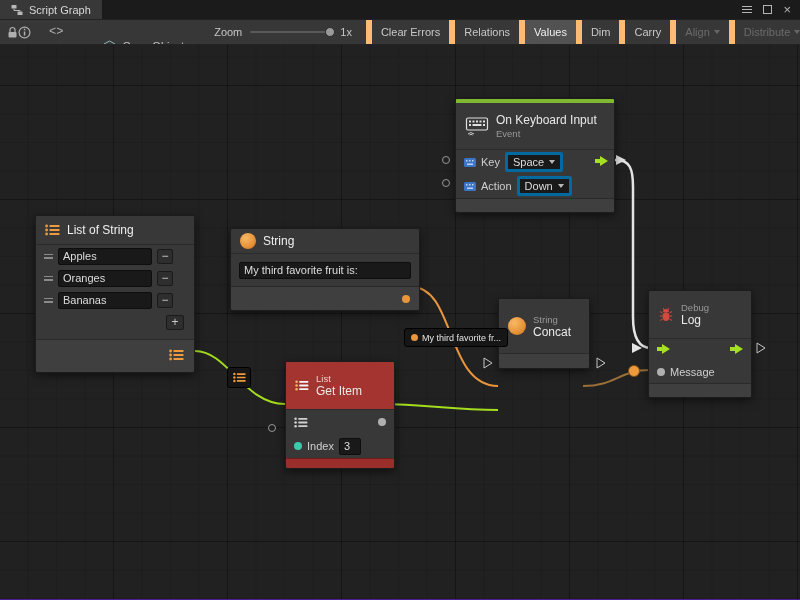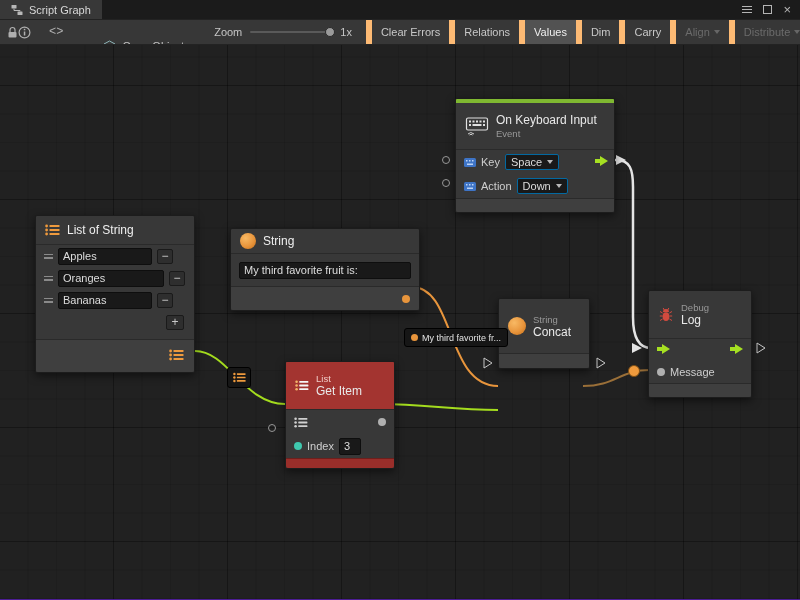--- a/index.html
+++ b/index.html
@@ -46,21 +46,21 @@
   
   .node { position:absolute; z-index:2; background:#383838; border:1px solid #1c1c1c; border-radius:2px; box-shadow:0 3px 9px rgba(0,0,0,0.5); font-size:11px; color:#d2d2d2; }
   .accent { height:4px; border-radius:1px 1px 0 0; }
   .nhead { display:flex; align-items:center; gap:7px; padding:0 9px; }
   .t1 { font-size:12px; color:#e9e9e9; }
   .t2 { font-size:9.5px; color:#999; margin-top:1px; }
   .nbody { border-top:1px solid #2a2a2a; }
   .nrow { display:flex; align-items:center; gap:5px; padding:0 8px; position:relative; }
   .nfoot { background:#3f3f3f; border-top:1px solid #2a2a2a; position:relative; border-radius:0 0 2px 2px; }
   .lbl { color:#cfcfcf; }
-  .dd { display:inline-flex; align-items:center; background:#191919; border:1px solid #0369a1; border-radius:2px; padding:1px 5px; color:#ddd; gap:5px; }
+  .dd { display:inline-flex; align-items:center; background:#191919; border:3px solid #0369a1; border-radius:2px; padding:1px 5px; color:#ddd; gap:5px; }
   .field { background:#191919; border:1px solid #0e0e0e; border-radius:2px; color:#ddd; font-size:11px; font-family:inherit; padding:1px 4px; height:17px; }
   .sqbtn { width:16px; height:15px; background:#2e2e2e; border:1px solid #1a1a1a; border-radius:2px; color:#c8c8c8; font-size:12px; line-height:12px; text-align:center; padding:0; font-family:inherit; }
   .handle { display:inline-block; width:9px; }
   .handle i { display:block; height:1.5px; background:#8a8a8a; margin:2px 0; }
   .dot { width:8px; height:8px; border-radius:50%; display:inline-block; }
   .dot.gray { background:#b0b0b0; }
   .dot.teal { background:#3fc8ae; }
   .dot.orange { background:#e8953c; }
   .sphere { display:inline-block; border-radius:50%; background:radial-gradient(circle at 35% 32%, #f8b964, #e8953c 55%, #c96f17); }
   .abs-r { position:absolute; right:6px; top:50%; transform:translateY(-50%); }
@@ -238,21 +238,21 @@
       </div>
       <div class="nbody" style="padding-bottom:6px;">
         <div class="nrow" style="height:22px;padding-right:21px;">
           <span class="handle">
               <i></i>
               <i></i>
             </span>
           <input class="field" style="flex: 1 1 0%; min-width: 0px;" value="Apples">
           <button class="sqbtn">−</button>
         </div>
-        <div class="nrow" style="height:22px;padding-right:9px;">
+        <div class="nrow" style="height:22px;padding-right:21px;">
           <span class="handle">
               <i></i>
               <i></i>
             </span>
           <input class="field" style="flex: 1 1 0%; min-width: 0px;" value="Oranges">
           <button class="sqbtn">−</button>
         </div>
         <div class="nrow" style="height:22px;padding-right:21px;">
           <span class="handle">
               <i></i>

